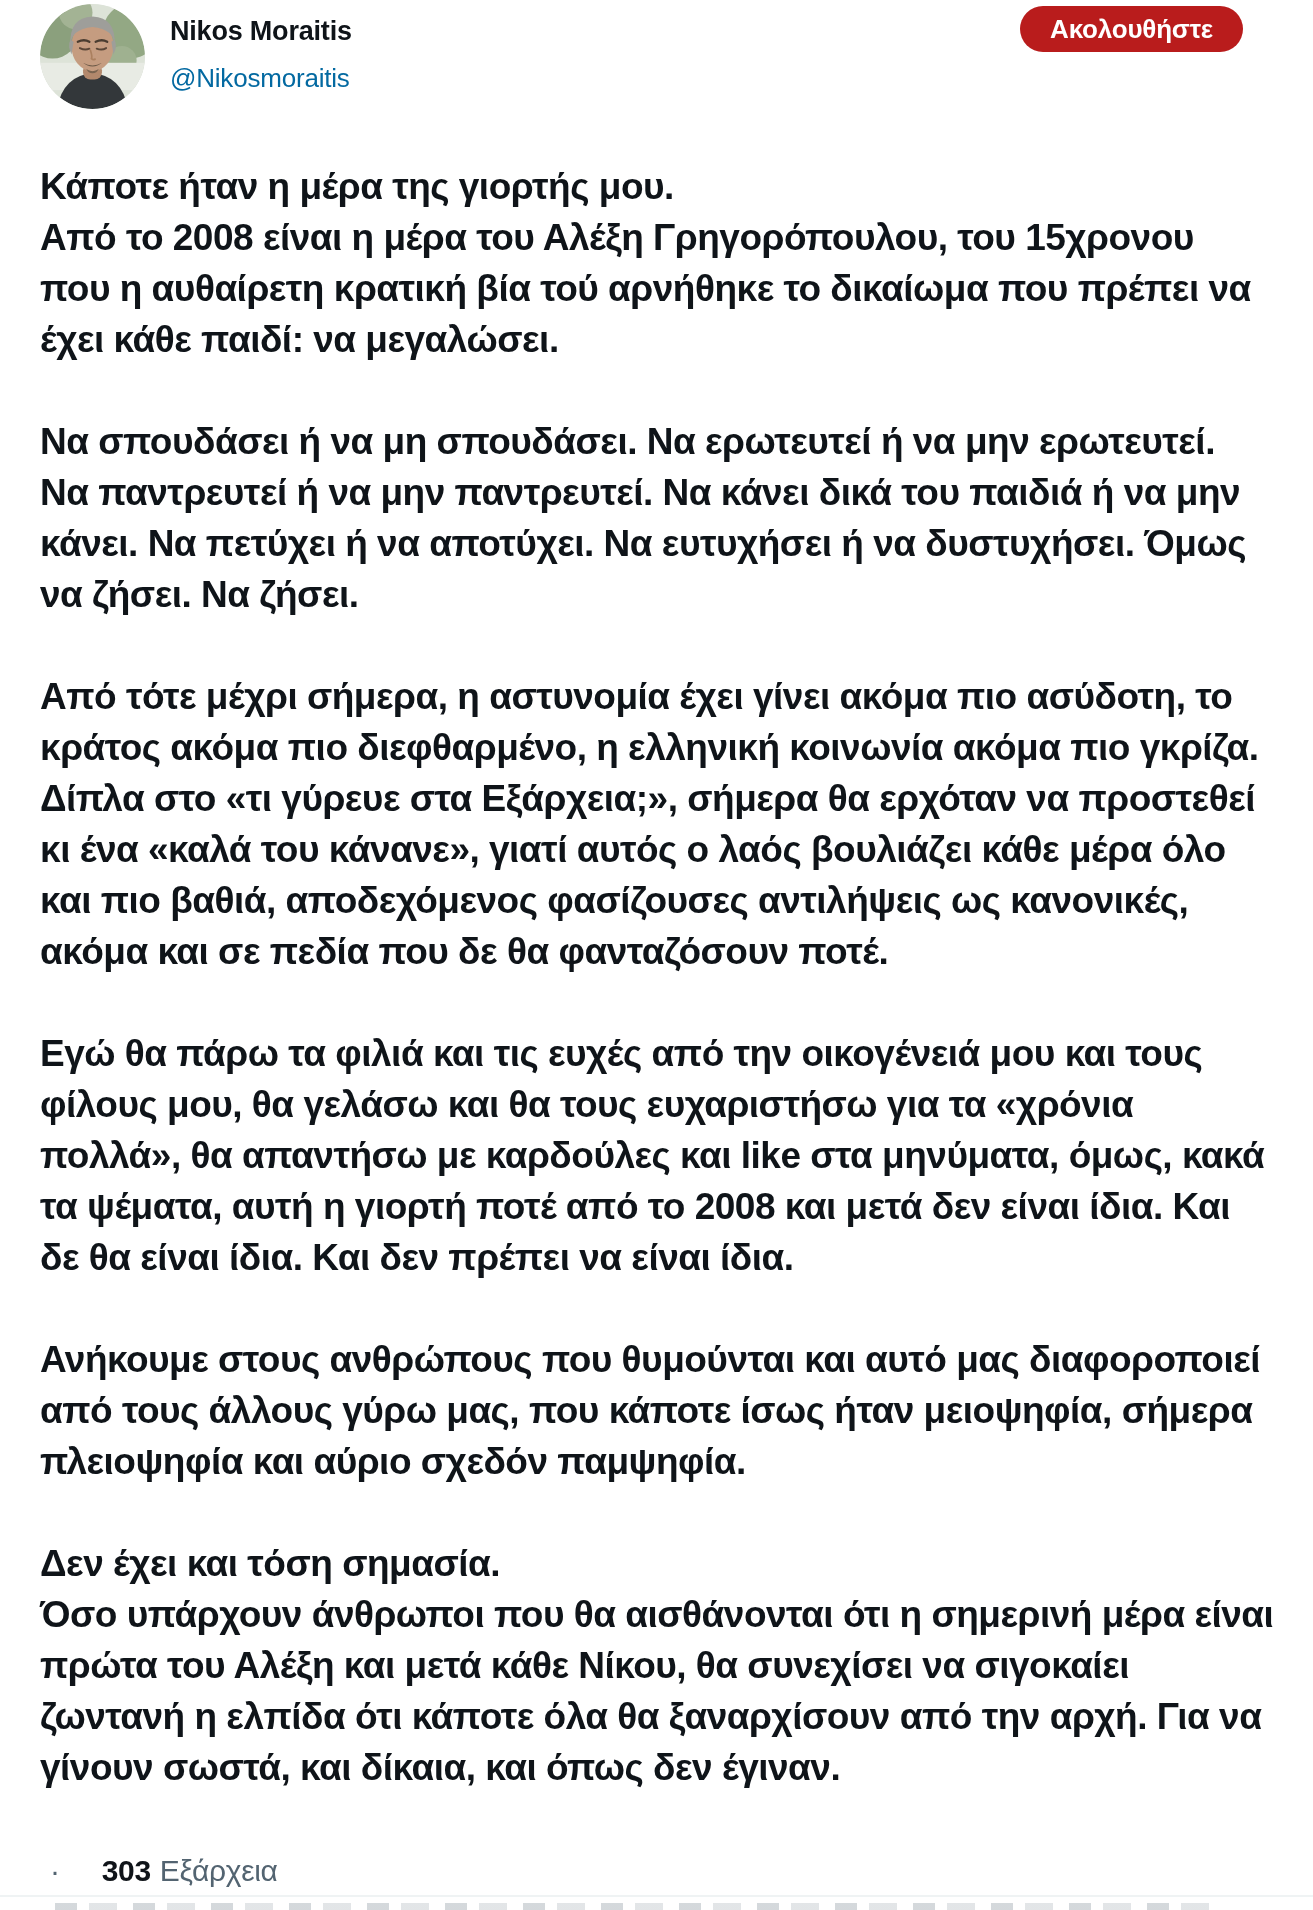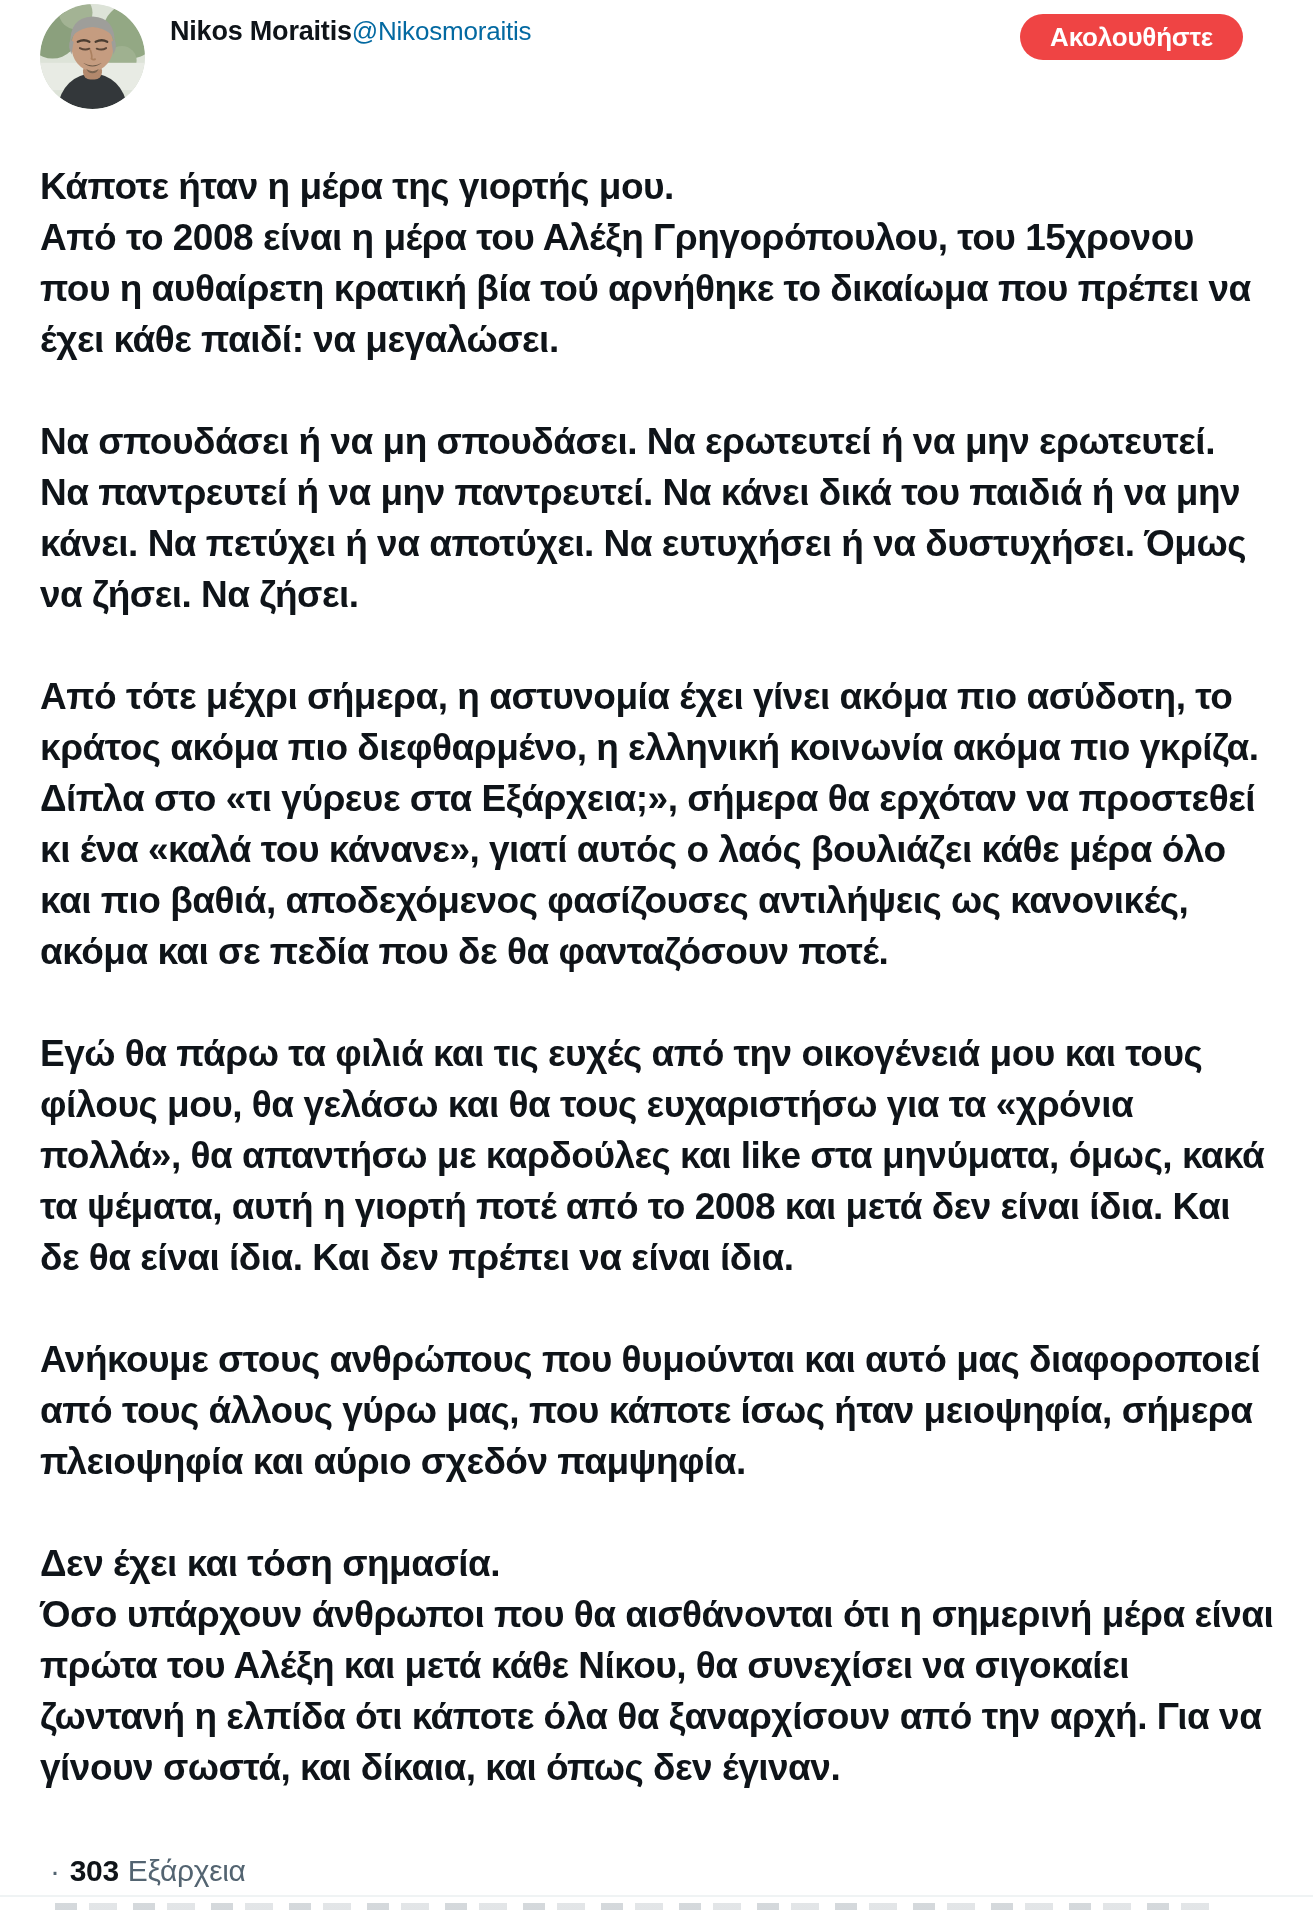--- a/index.html
+++ b/index.html
@@ -26,44 +26,45 @@
     border-radius: 50%;
     overflow: hidden;
     flex: 0 0 auto;
     background: #dfe5dc;
   }
   .avatar-wrap svg { display: block; width: 105px; height: 105px; }
   .names {
     margin-left: 25px;
     padding-top: 10px;
     display: flex;
-    flex-direction: row;
+    flex-direction: column;
+    gap: 12px;
   }
   .display-name {
     font-size: 27px;
     font-weight: bold;
     line-height: 35px;
     color: #0f1419;
     letter-spacing: -0.2px;
   }
   .handle {
     font-size: 26px;
     line-height: 34px;
     color: #0369a1;
     letter-spacing: -0.2px;
   }
   .follow-button {
     margin-left: auto;
-    margin-top: 10px;
+    margin-top: 2px;
     margin-right: 30px;
     height: 46px;
     padding: 0 30px;
     border: none;
     border-radius: 23px;
-    background: #ef4444;
+    background: #b91c1c;
     color: #ffffff;
     font-family: "Liberation Sans", "DejaVu Sans", sans-serif;
     font-size: 26px;
     font-weight: bold;
     letter-spacing: -0.2px;
     cursor: pointer;
     display: flex;
     align-items: center;
   }
   
@@ -84,20 +85,21 @@
     letter-spacing: -0.3px;
     color: #536471;
     display: flex;
     align-items: baseline;
   }
   .footer-sep { margin: 0 10px; }
   .views-count {
     color: #0f1419;
     font-weight: bold;
     margin-right: 9px;
+    margin-left: 32px;
   }
   .footer-divider {
     margin: 6px -40px 0 -40px;
     border: none;
     border-top: 2px solid #eff3f4;
     height: 0;
   }
   .cutoff-row-hint {
     margin: 6px 60px 0 15px;
     height: 9px;

